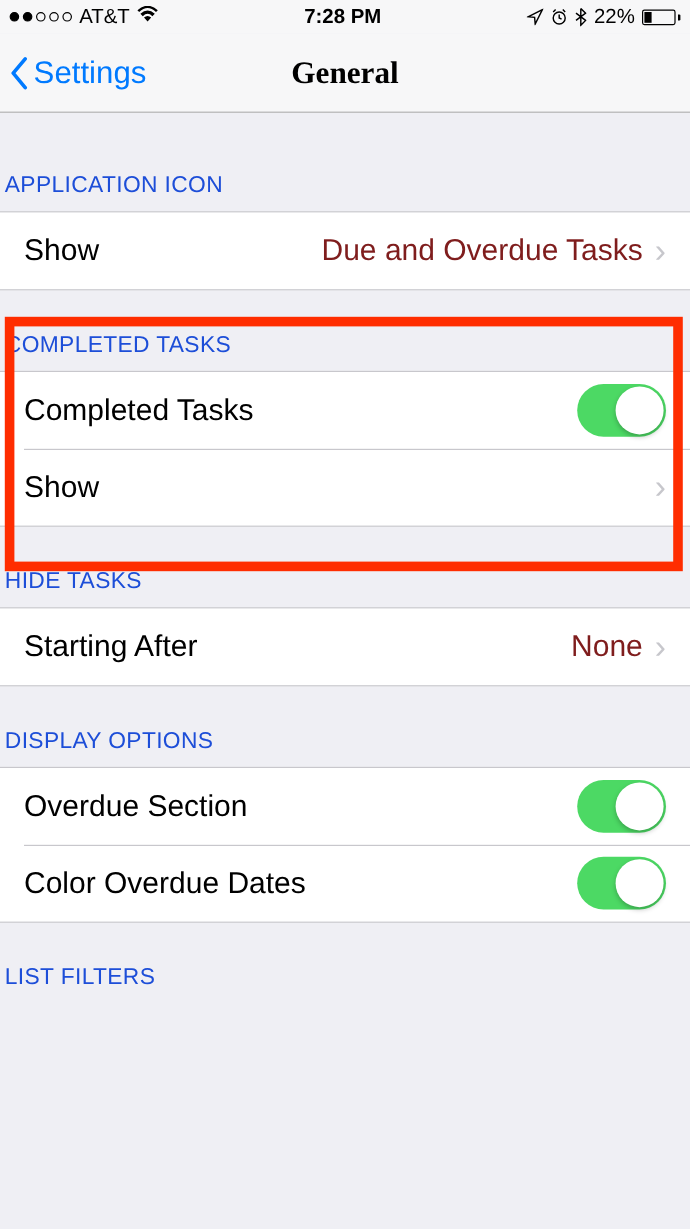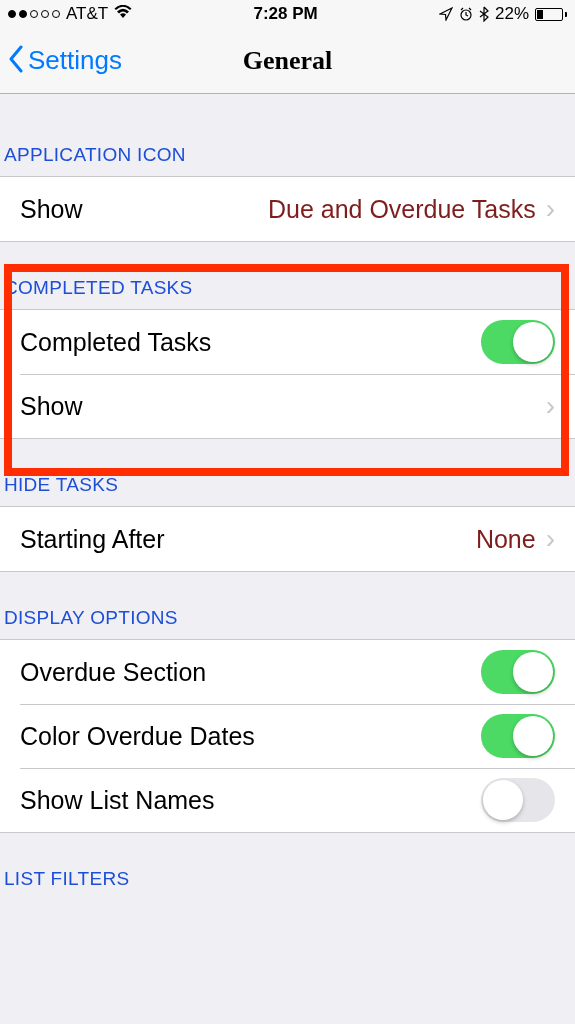--- a/index.html
+++ b/index.html
@@ -38,21 +38,21 @@
     background: #f7f7f8;
     border-bottom: 1px solid #b2b2b2;
     position: relative;
     display: flex;
     align-items: center;
   }
   .nav-back {
     position: absolute;
     left: 8px;
     display: flex;
-    align-items: flex-start;
+    align-items: center;
     color: #007aff;
     font-size: 26px;
     gap: 4px;
   }
   .nav-back svg { stroke: #007aff; }
   .nav-title {
     width: 100%;
     text-align: center;
     font-size: 26px;
     font-weight: 600;
@@ -227,23 +227,17 @@
       <span class="toggle on">
           <span class="toggle-knob"></span>
         </span>
     </div>
     <div class="row">
       <span class="row-label">Color Overdue Dates</span>
       <span class="toggle on">
           <span class="toggle-knob"></span>
         </span>
     </div>
-    <div class="row">
-      <span class="row-label">Show List Names</span>
-      <span class="toggle">
-          <span class="toggle-knob"></span>
-        </span>
-    </div>
   </div>
 
   <div class="section-header">LIST FILTERS</div>
 
 </div>
 
 </body></html>

